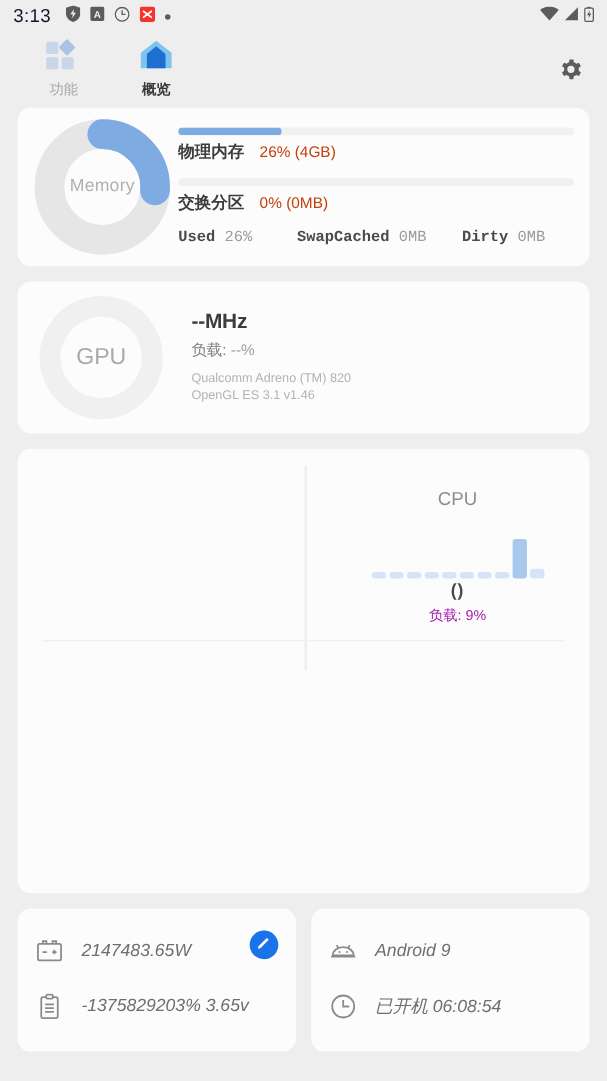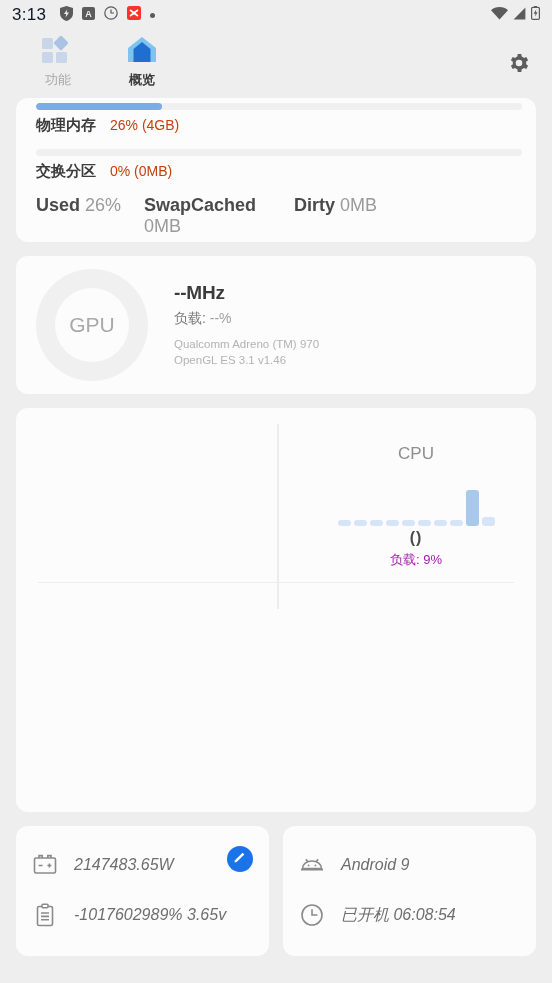--- a/index.html
+++ b/index.html
@@ -40,21 +40,21 @@
   .donut-label {
     position: absolute; inset: 0; display: flex; align-items: center; justify-content: center;
     font-size: 16px; color: #b0b0b0; letter-spacing: .2px;
   }
   .mem-right { flex: 1; padding-left: 6px; }
   .bar-track { height: 7px; border-radius: 4px; background: #f0f0f0; width: 100%; overflow: hidden; }
   .bar-fill { height: 100%; border-radius: 4px; background: #7fabe3; }
   .mem-line { display: flex; align-items: baseline; gap: 14px; margin: 6px 0 14px 0; }
   .mem-name { font-size: 15px; font-weight: 700; color: #3c3c3c; }
   .mem-val { font-size: 14px; color: #c2410c; }
-  .mem-stats { display: flex; margin-top: 8px; font-size: 18px; }
+  .mem-stats { display: flex; margin-top: 8px; font-size: 14px; font-family: Liberation Mono, monospace; }
   .mem-stats .cell { color: #9a9a9a; }
   .mem-stats .cell b { color: #4a4a4a; font-weight: 700; }
   .mem-stats .c1 { width: 108px; }
   .mem-stats .c2 { width: 150px; }
 
   
   .gpu-card { display: flex; align-items: center; padding: 12px 14px; height: 138px; }
   .gpu-ring { width: 112px; height: 112px; flex: 0 0 112px; position: relative; margin-left: 6px; }
   .gpu-ring-bg {
     position: absolute; inset: 0; border-radius: 50%;
@@ -178,20 +178,27 @@
   <div class="gear-btn">
     <span>
       <svg width="24" height="24" viewBox="0 0 24 24" fill="#5c5c5c">
         <path d="M19.1 13.3a7.5 7.5 0 0 0 0-2.6l2-1.5-1.8-3.2-2.4.9a7.6 7.6 0 0 0-2.3-1.3L14.3 3h-3.6l-.3 2.6a7.6 7.6 0 0 0-2.3 1.3l-2.4-.9L3.9 9.2l2 1.5a7.5 7.5 0 0 0 0 2.6l-2 1.5 1.8 3.2 2.4-.9a7.6 7.6 0 0 0 2.3 1.3l.3 2.6h3.6l.3-2.6a7.6 7.6 0 0 0 2.3-1.3l2.4.9 1.8-3.2ZM12 15.3A3.3 3.3 0 1 1 15.3 12 3.3 3.3 0 0 1 12 15.3Z"></path>
       </svg>
     </span>
   </div>
 </div>
 
 <div class="card mem-card">
+  <div class="donut">
+    <svg width="126" height="126" viewBox="0 0 126 126">
+      <circle cx="63" cy="63" r="48" fill="none" stroke="#e6e6e6" stroke-width="27"></circle>
+      <circle id="memArc" cx="63" cy="63" r="48" fill="none" stroke="#7fabe3" stroke-width="27" stroke-linecap="round" transform="rotate(-90 63 63)" stroke-dasharray="78.41415263360123 301.59289474462014"></circle>
+    </svg>
+    <div class="donut-label">Memory</div>
+  </div>
   <div class="mem-right">
     <div class="bar-track">
       <div class="bar-fill" id="memBar0" style="width: 26%;"></div>
     </div>
     <div class="mem-line">
       <span class="mem-name">物理内存</span>
       <span class="mem-val">26% (4GB)</span>
     </div>
     <div class="bar-track">
       <div class="bar-fill" id="memBar1" style="width: 0%;"></div>
@@ -220,21 +227,21 @@
     <div class="gpu-ring-hole"></div>
     <div class="gpu-ring-label">GPU</div>
   </div>
   <div class="gpu-right">
     <div class="gpu-mhz">--MHz</div>
     <div class="gpu-load">
       <span>负载:</span>
       <span class="dim">--%</span>
     </div>
     <div class="gpu-sub">
-      <div>Qualcomm Adreno (TM) 970</div>
+      <div>Qualcomm Adreno (TM) 820</div>
       <div>OpenGL ES 3.1 v1.46</div>
     </div>
   </div>
 </div>
 
 <div class="card cpu-card">
   <div class="cpu-vdiv"></div>
   <div class="cpu-hdiv"></div>
   <div class="cpu-block">
     <div class="cpu-title">CPU</div>
@@ -279,21 +286,21 @@
       </span>
     </div>
     <div class="brow">
       <span class="brow-ico">
         <svg width="20" height="24" viewBox="0 0 20 24" fill="none" stroke="#8a8a8a" stroke-width="1.6">
           <rect x="2.5" y="3.5" width="15" height="19" rx="1.6"></rect>
           <rect x="7" y="1.2" width="6" height="3.6" rx="1" fill="#fff"></rect>
           <path d="M6 10h8M6 13.4h8M6 16.8h8"></path>
         </svg>
       </span>
-      <span class="brow-txt small">-1017602989%  3.65v</span>
+      <span class="brow-txt small">-1375829203%  3.65v</span>
     </div>
     <div class="brow">
       <span class="brow-ico">
         <svg width="24" height="20" viewBox="0 0 24 20" fill="none" stroke="#8a8a8a" stroke-width="1.8" stroke-linejoin="round">
           <path d="M1 18 4 7l3 7 3.5-12 3.5 14 3-8 3 9"></path>
         </svg>
       </span>
 
     </div>
   </div>

